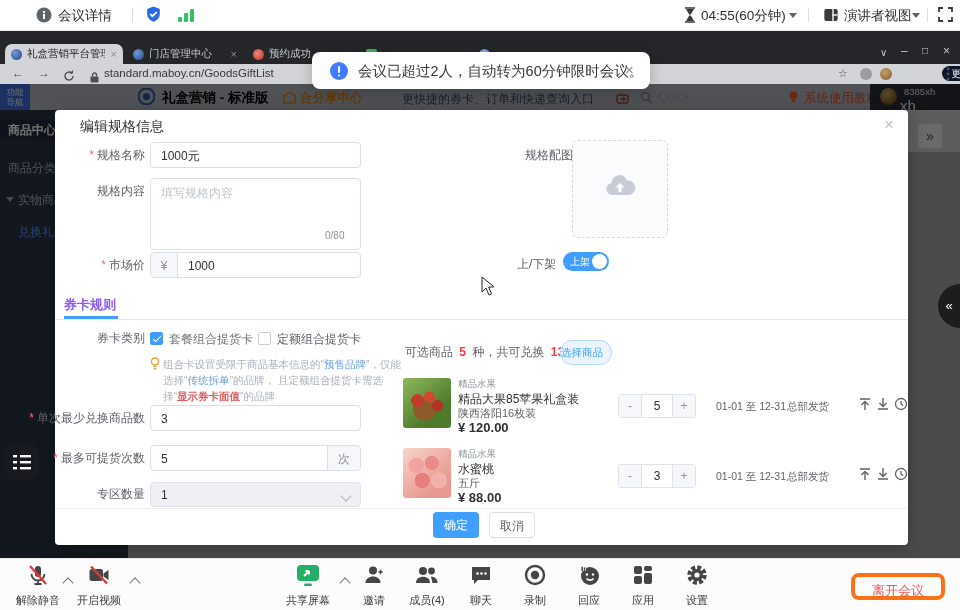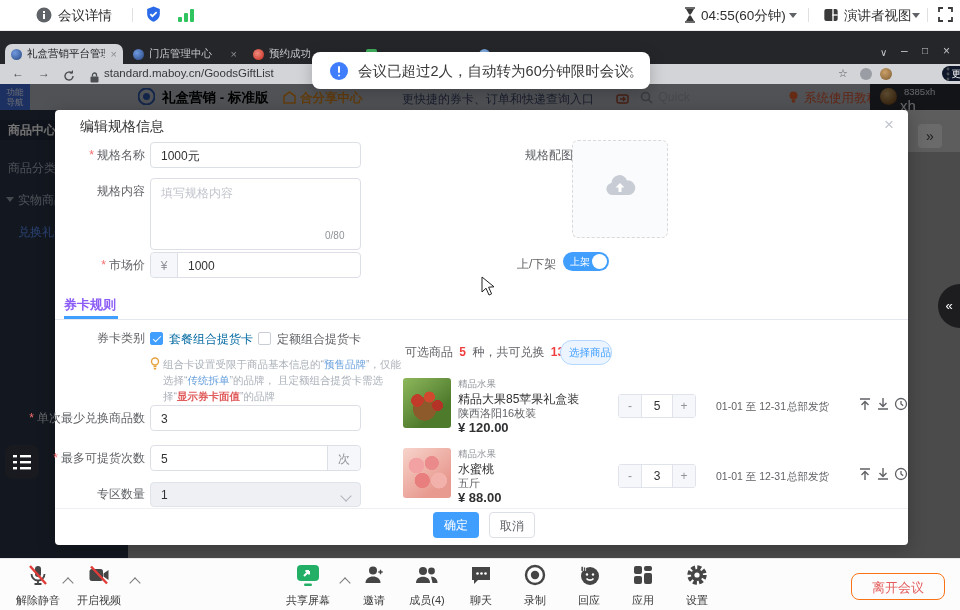--- a/index.html
+++ b/index.html
@@ -45,21 +45,21 @@
   .sec-line{position:absolute;left:0;top:209px;width:853px;height:1px;background:#e4e7ed;}
   .cb{position:absolute;width:13px;height:13px;border-radius:2px;box-sizing:border-box;}
   .cb.on{background:#409eff;border:1px solid #409eff;}
   .cb.on::after{content:"";position:absolute;left:4px;top:1px;width:3px;height:7px;border:solid #fff;border-width:0 1.6px 1.6px 0;transform:rotate(45deg);}
   .cb.off{background:#fff;border:1px solid #c9ced6;}
   .hint{position:absolute;left:108px;top:246px;width:238px;font-size:10.5px;line-height:16px;color:#aab0b8;}
   .hint .b{color:#6aa1dd;}
   .hint .r{color:#e05b5b;font-weight:bold;}
   .sel{position:absolute;left:95px;width:211px;height:25px;background:#eef0f4;border:1px solid #e0e3e9;border-radius:4px;font-size:12px;color:#303133;line-height:25px;padding-left:10px;box-sizing:border-box;}
   .sel-chev{position:absolute;right:10px;top:9px;width:7px;height:7px;border-right:1.5px solid #b0b3ba;border-bottom:1.5px solid #b0b3ba;transform:rotate(45deg);}
-  .pick-btn{position:absolute;left:505px;top:230px;width:50px;height:23px;border:1px solid #b3d8ff;background:#ecf5ff;color:#409eff;border-radius:12px;font-size:10.5px;text-align:right;line-height:23px;}
+  .pick-btn{position:absolute;left:505px;top:230px;width:50px;height:23px;border:1px solid #b3d8ff;background:#ecf5ff;color:#409eff;border-radius:12px;font-size:10.5px;text-align:left;line-height:23px;}
   .prod-img{position:absolute;left:348px;width:48px;height:50px;border-radius:3px;}
   .ptag{position:absolute;left:403px;font-size:9.5px;color:#909399;}
   .pname{position:absolute;left:403px;font-size:12px;color:#303133;}
   .psub{position:absolute;left:403px;font-size:11px;color:#606266;}
   .pprice{position:absolute;left:403px;font-size:13px;font-weight:bold;color:#303133;}
   .step{position:absolute;left:563px;width:78px;height:24px;border:1px solid #e0e3e9;border-radius:3px;display:flex;box-sizing:border-box;}
   .step .sbtn{width:22px;background:#f5f7fa;color:#909399;text-align:center;line-height:22px;font-size:12px;}
   .step .sval{flex:1;text-align:center;line-height:22px;font-size:12px;color:#303133;border-left:1px solid #e0e3e9;border-right:1px solid #e0e3e9;}
   .pdate{position:absolute;font-size:10.5px;color:#606266;}
   .rowicon{position:absolute;width:14px;height:14px;}
@@ -70,21 +70,21 @@
   .toggle .tg-lbl{position:absolute;left:7px;top:3px;font-size:10px;color:#fff;}
   .toggle .knob{position:absolute;right:2px;top:2px;width:15px;height:15px;background:#fff;border-radius:50%;}
   .upload{position:absolute;left:517px;top:30px;width:94px;height:96px;border:1px dashed #d9d9d9;border-radius:6px;background:#fafbfc;}
   
   .toast{position:absolute;left:312px;top:52px;width:338px;height:37px;background:#fff;border-radius:8px;box-shadow:0 4px 16px rgba(0,0,0,.22);z-index:30;}
   
   .mbar{position:absolute;left:0;top:558px;width:960px;height:52px;background:#fcfcfc;border-top:1px solid #e8e8e8;z-index:20;}
   .titem{position:absolute;top:4px;width:60px;text-align:center;}
   .titem .tlabel{font-size:11px;color:#3a3a3a;margin-top:2px;}
   .chev{position:absolute;top:20px;width:7px;height:7px;border-left:1.6px solid #7a7a7a;border-top:1.6px solid #7a7a7a;transform:rotate(45deg);}
-  .leave{position:absolute;left:851px;top:14px;width:94px;height:27px;border:1px solid #f97316;border-radius:8px;color:#e35d5b;font-size:13px;text-align:center;line-height:27px;box-sizing:border-box;}
+  .leave{position:absolute;left:851px;top:14px;width:94px;height:27px;border:4px solid #f97316;border-radius:8px;color:#e35d5b;font-size:13px;text-align:center;line-height:27px;box-sizing:border-box;}
   .handle{position:absolute;left:938px;top:284px;width:22px;height:44px;background:#1d1d1f;border-radius:22px 0 0 22px;color:#fff;font-size:13px;text-align:center;line-height:44px;z-index:26;}
   .widget{position:absolute;left:5px;top:445px;width:34px;height:34px;background:rgba(25,27,31,.92);border-radius:8px;z-index:26;}
 </style>
 </head>
 <body>
 
 <div class="screen">
 
   <div class="mtop">
     <span class="abs" style="left:36px;top:7px;">
@@ -286,21 +286,21 @@
       <span class="tg-lbl">上架</span>
       <span class="knob"></span>
     </div>
 
     <div class="sec-tab">券卡规则</div>
     <div class="sec-under"></div>
     <div class="sec-line"></div>
 
     <div class="lbl" style="top:220px;line-height:16px;">券卡类别</div>
     <span class="cb on" style="left:95px;top:222px;"></span>
-    <span class="abs" style="left:114px;top:221px;font-size:12px;color:#0369a1;">套餐组合提货卡</span>
+    <span class="abs" style="left:114px;top:221px;font-size:12px;color:#737373;">套餐组合提货卡</span>
     <span class="cb off" style="left:203px;top:222px;"></span>
     <span class="abs" style="left:222px;top:221px;font-size:12px;color:#606266;">定额组合提货卡</span>
 
     <span class="abs" style="left:95px;top:247px;">
       <svg width="10" height="14" viewBox="0 0 10 14" fill="none" stroke="#e6a23c" stroke-width="1.4">
           <circle cx="5" cy="4.5" r="3.5"></circle>
           <path d="M3.5 9.5h3M3.8 11.8h2.4"></path>
         </svg>
     </span>
     <div class="hint"><span>组合卡设置受限于商品基本信息的“</span><span class="b">预售品牌</span><span>”，仅能选择“</span><span class="b">传统拆单</span><span>”的品牌， 且定额组合提货卡需选择“</span><span class="r">显示券卡面值</span><span>”的品牌</span></div>

